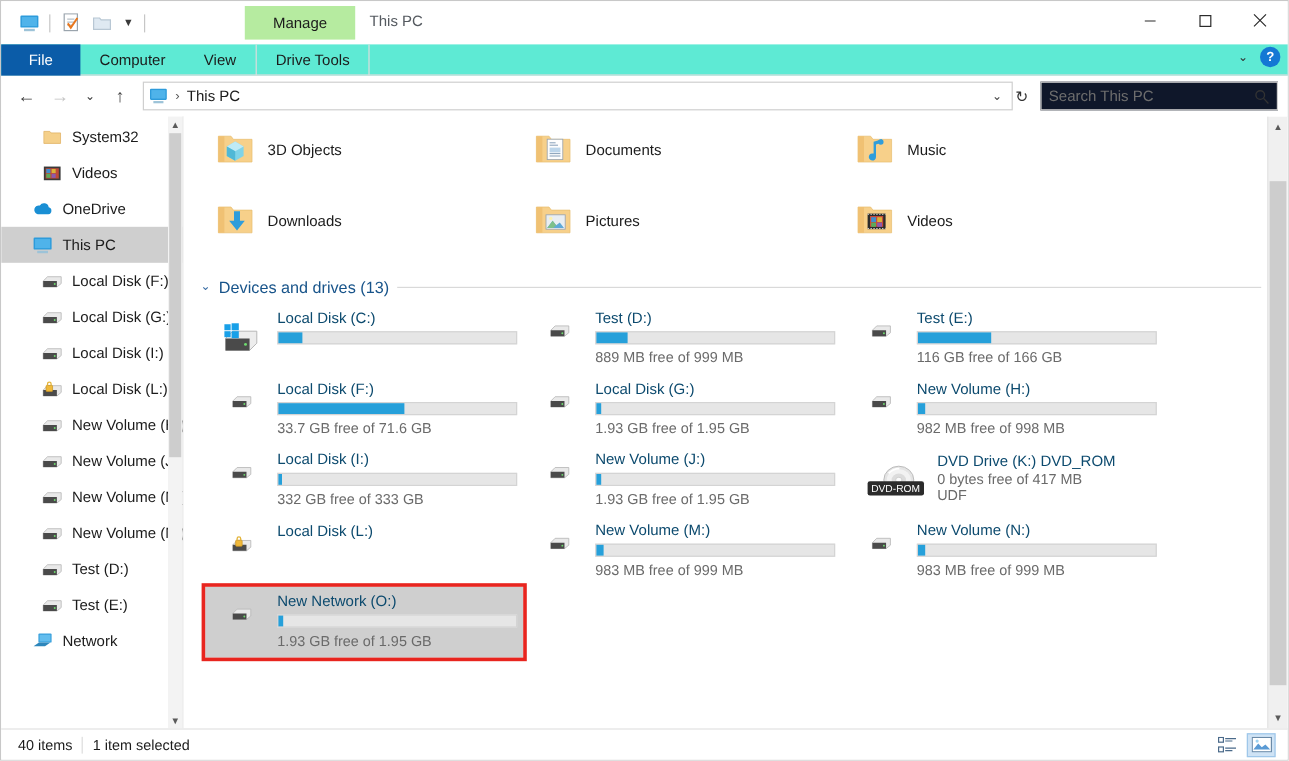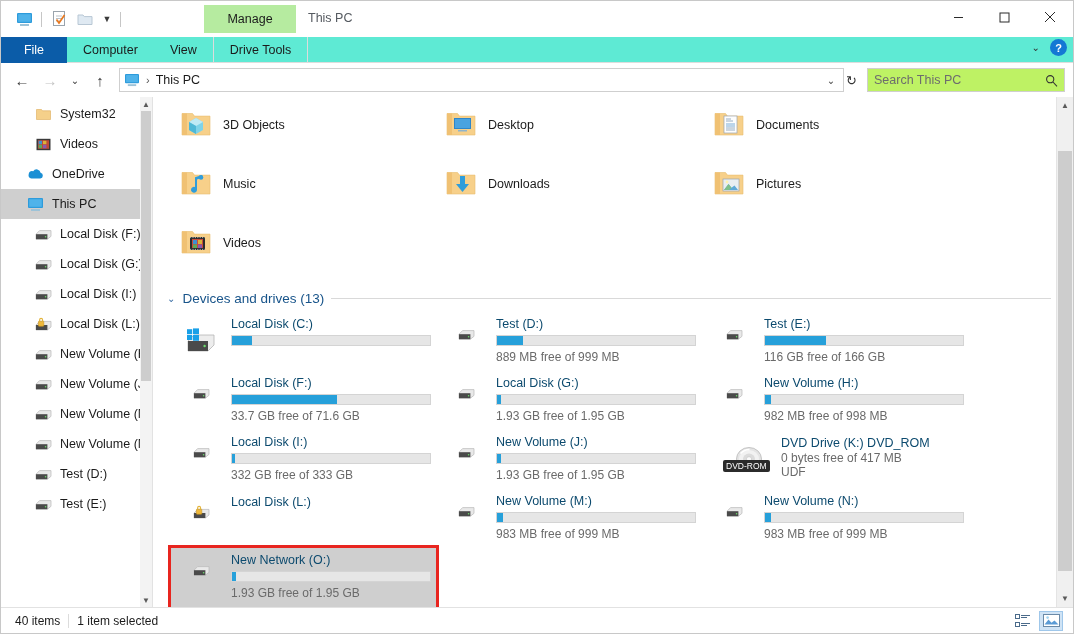--- a/index.html
+++ b/index.html
@@ -110,21 +110,21 @@
     padding: 0 4px; gap: 4px;
     margin-left: 4px;
   }
   .addr-crumb { font-size: 12.5px; color: #1b1b1b; }
   .addr-sep { font-size: 11px; color: #555; padding: 0 2px;}
   .addr-spacer { flex: 1; }
   .addr-caret { font-size: 10px; color: #444; padding-right:4px; }
   .refresh { font-size: 13px; color: #333; padding-right:2px;}
   .searchfield {
     width: 198px; height: 24px; margin-left: 6px;
-    border: 1px solid #cfcfcf; background: #bef264;
+    border: 1px solid #cfcfcf; background: #0f172a;
     display: flex; align-items: center;
     padding: 0 6px;
   }
   .searchfield .ph { font-size: 12.5px; color: #6d6d6d; flex:1; }
   .searchfield .mag { font-size: 13px; color: #333; }
 
   
   .bodyrow { flex: 1; display: flex; min-height: 0; }
 
   
@@ -500,20 +500,30 @@
           </div>
           <div class="nav-item indent2">
             <span class="nav-ico">
               <svg width="17" height="12" viewBox="0 0 17 12">
                 <path d="M1 6.2 L4.6 2.6 H16 V8.3 L12.4 11.2 H1 Z" fill="#e9e9e9" stroke="#b7b7b7" stroke-width="0.7"></path>
                 <path d="M1 6.2h11.4v5H1z" fill="#4a4a4a"></path>
                 <circle cx="10.6" cy="8.7" r="0.8" fill="#6ddc6d"></circle>
               </svg>
             </span>
             <span>Test (E:)</span>
+          </div>
+          <div class="nav-item">
+            <span class="nav-ico">
+              <svg width="17" height="14" viewBox="0 0 17 14">
+                <rect x="5" y="1" width="11" height="7.5" rx="0.8" fill="#3aa0dc"></rect>
+                <rect x="6" y="2" width="9" height="5.5" fill="#63bdee"></rect>
+                <path d="M1 11.5 L5.5 8.5 H15 L10.5 11.5 Z" fill="#2d86bb"></path>
+              </svg>
+            </span>
+            <span>Network</span>
           </div>
         </div>
       <div class="sb-scroll">
         <div class="sb-arrow">▲</div>
         <div class="sb-thumb"></div>
         <div class="sb-arrow bot">▼</div>
       </div>
     </div>
 
     <div class="content">
@@ -526,35 +536,20 @@
                   <path d="M2 4.5h10.5l2 2.6H30V26H2z" fill="none" stroke="#e8be6f" stroke-width="0.6"></path>
                   <path d="M2 4.5h5V26H2z" fill="#f0c173"></path>
                   <g transform="translate(9,9)">
                     <path d="M7 0l7 4v8l-7 4-7-4V4z" fill="#7fd3e8"></path>
                     <path d="M7 0l7 4-7 4-7-4z" fill="#bfeaf5"></path>
                     <path d="M7 8v8l-7-4V4z" fill="#4fb8d6"></path>
                   </g>
                 </svg>
               </div>
               <div class="fi-label">3D Objects</div>
-            </div>
-            <div class="folder-item">
-              <div class="fi-ico">
-                <svg width="34" height="30" viewBox="0 0 34 30">
-                  <path d="M2 4.5h10.5l2 2.6H30V26H2z" fill="#f7d08a"></path>
-                  <path d="M2 4.5h10.5l2 2.6H30V26H2z" fill="none" stroke="#e8be6f" stroke-width="0.6"></path>
-                  <path d="M2 4.5h5V26H2z" fill="#f0c173"></path>
-                  <g transform="translate(9,9)">
-                    <rect x="0" y="0" width="17" height="11" fill="#2f86c8"></rect>
-                    <rect x="1" y="1" width="15" height="9" fill="#4aa3e0"></rect>
-                    <rect x="4" y="12" width="9" height="1.5" fill="#8fb4cc"></rect>
-                  </g>
-                </svg>
-              </div>
-              <div class="fi-label">Desktop</div>
             </div>
             <div class="folder-item">
               <div class="fi-ico">
                 <svg width="34" height="30" viewBox="0 0 34 30">
                   <path d="M2 4.5h10.5l2 2.6H30V26H2z" fill="#f7d08a"></path>
                   <path d="M2 4.5h10.5l2 2.6H30V26H2z" fill="none" stroke="#e8be6f" stroke-width="0.6"></path>
                   <path d="M2 4.5h5V26H2z" fill="#f0c173"></path>
                   <g transform="translate(11,7)">
                     <rect x="0" y="0" width="13" height="17" fill="#fdfdfd" stroke="#9aa4ad" stroke-width="0.7"></rect>
                     <path d="M2 3h5M2 5h7M2 12h9M2 14h9" stroke="#7f9ab5" stroke-width="0.8"></path>

